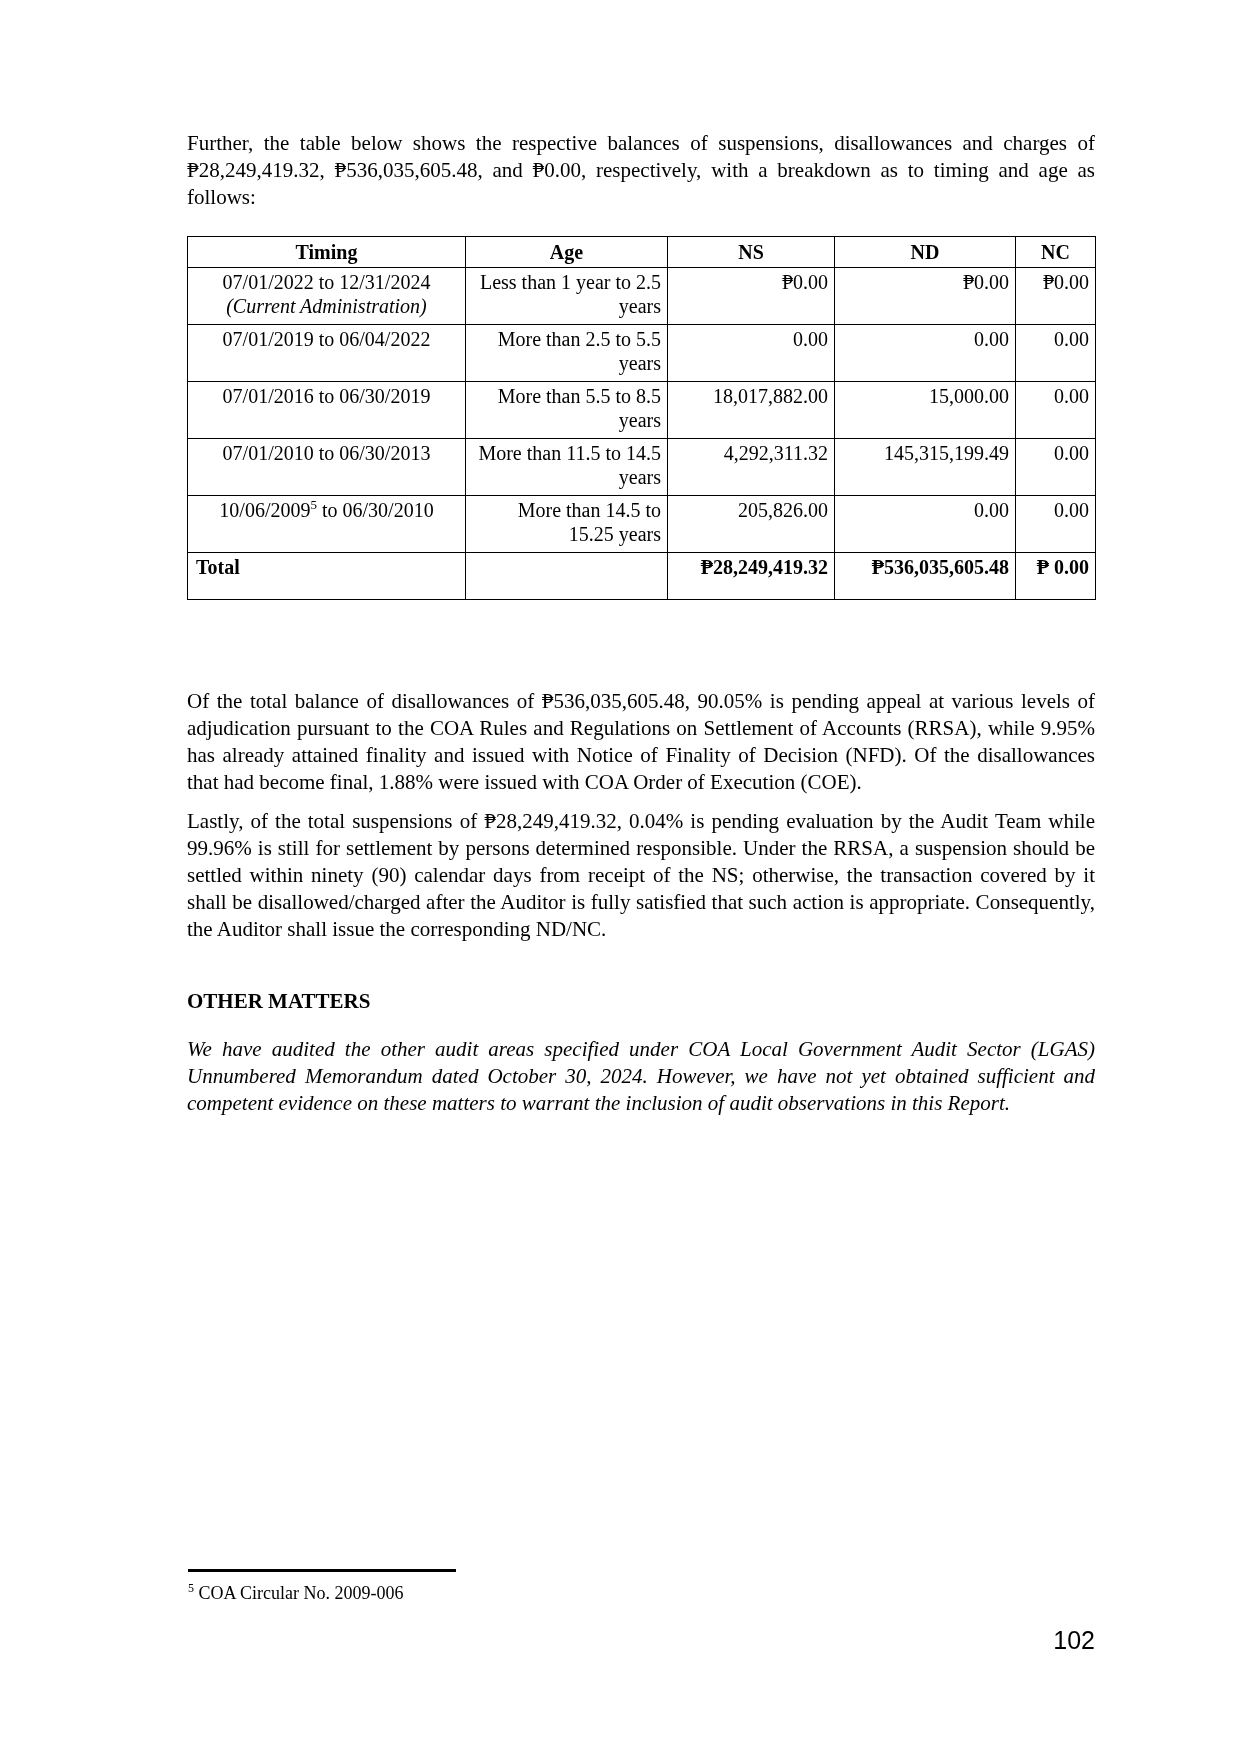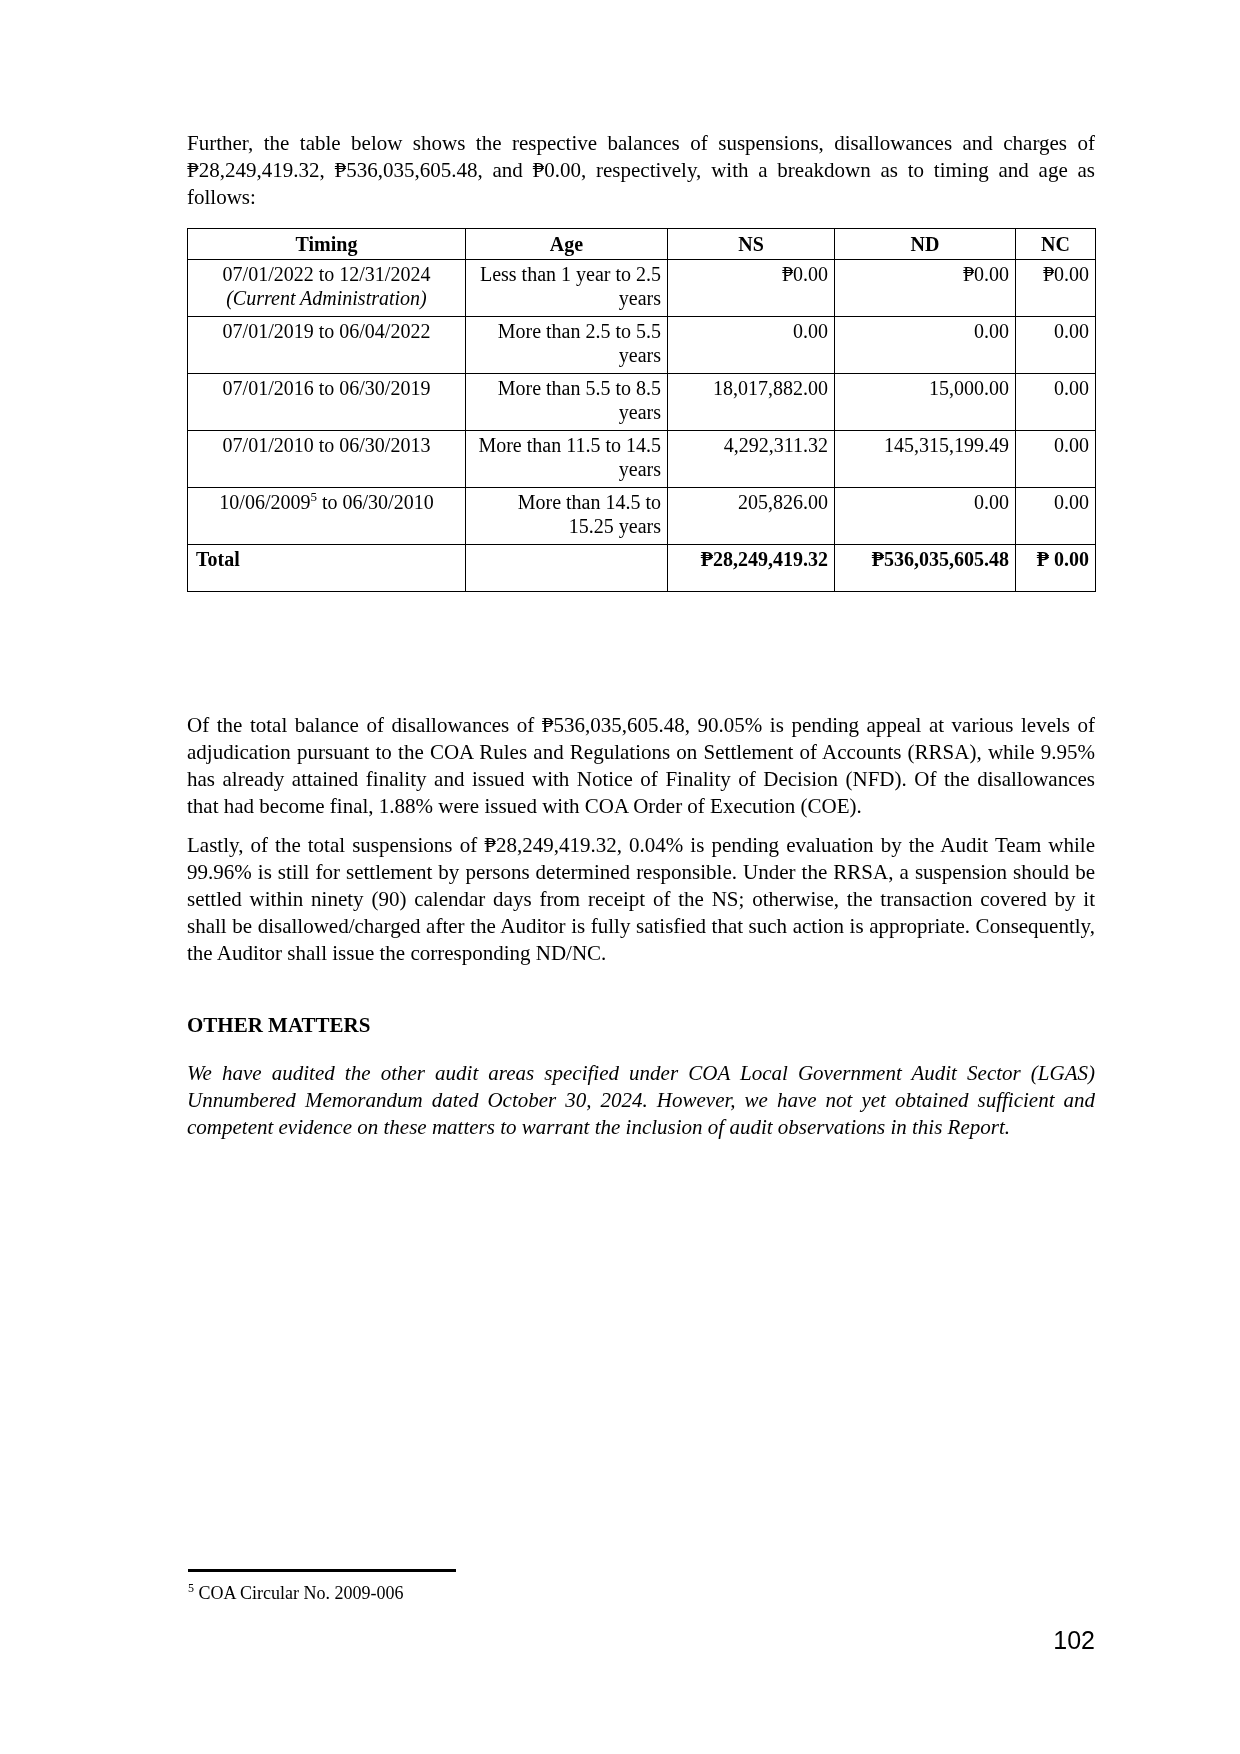--- a/index.html
+++ b/index.html
@@ -18,29 +18,29 @@
     top: 0;
     width: 908px;
   }
   p.body-text {
     font-size: 21px;
     line-height: 27px;
     text-align: justify;
     margin: 0;
   }
   #para-intro { margin-top: 130px; }
-  #para-disallowances { margin-top: 120px; }
+  #para-disallowances { margin-top: 88px; }
   #para-suspensions { margin-top: 12px; }
   #para-other-matters { margin-top: 21px; font-style: italic; }
 
   table.aging {
     border-collapse: collapse;
     table-layout: fixed;
     width: 908px;
-    margin-top: 17px;
+    margin-top: 25px;
   }
   table.aging th, table.aging td {
     border: 1px solid #000000;
     font-size: 20px;
     line-height: 24px;
     vertical-align: top;
     padding: 2px 6px 6px 6px;
     overflow: hidden;
   }
   table.aging th {

